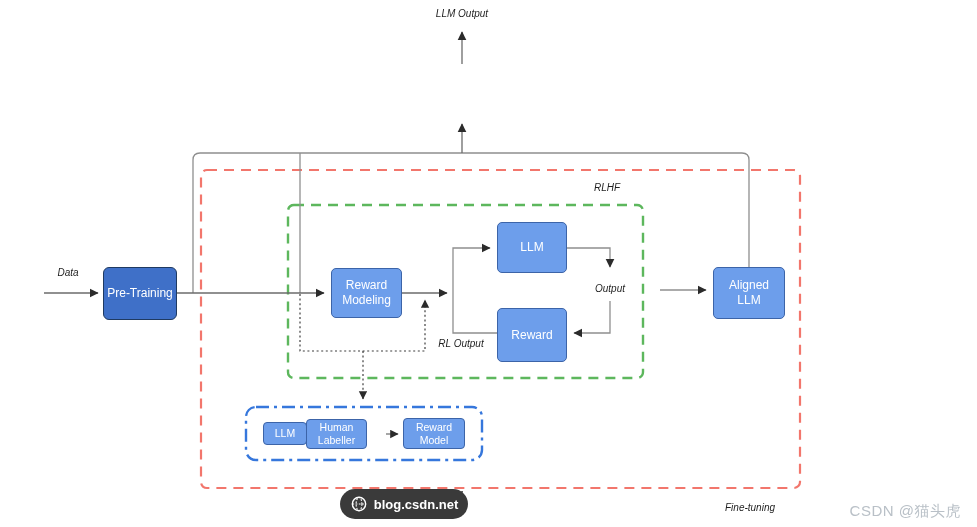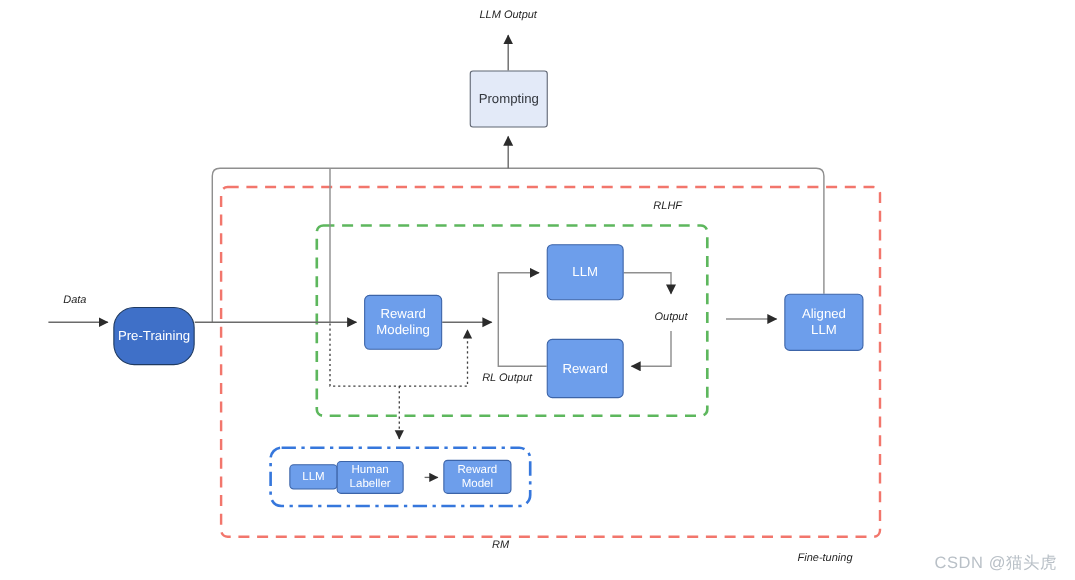--- a/index.html
+++ b/index.html
@@ -12,21 +12,21 @@
     position:absolute;z-index:3;display:flex;align-items:center;justify-content:center;
     text-align:center;border-radius:5px;box-sizing:border-box;
     white-space:pre-line;line-height:1.25;font-size:12px;color:#ffffff;
     border:1px solid var(--node_border);background:var(--node_fill);
   }
   .node.small{font-size:10.5px;border-radius:4px;line-height:1.2;}
   .node.prompting{
     background:var(--prompt_fill);border:1px solid var(--prompt_border);
     color:#33373e;border-radius:3px;
   }
-  .node.pretrain{background:var(--pretrain_fill);border-color:var(--pretrain_border);border-radius:19px;margin-top:12px;}
+  .node.pretrain{background:var(--pretrain_fill);border-color:var(--pretrain_border);border-radius:6px;}
   .node.instruct{background:var(--instruct_fill);border-color:var(--instruct_border);border-radius:7px;}
   .lbl{
     position:absolute;z-index:4;font-size:10px;color:var(--text);
     text-align:center;white-space:nowrap;font-style:italic;
   }
   #csdn-badge{
     position:absolute;z-index:5;left:340px;top:489px;width:128px;height:30px;
     background:var(--badge_bg);border-radius:15px;display:flex;align-items:center;
     justify-content:center;gap:6px;color:#ffffff;font-size:13px;font-weight:bold;
   }
@@ -65,21 +65,20 @@
     <path d="M610 301 L610 333 L574 333" fill="none" style="stroke:var(--line)" stroke-width="1.3" marker-end="url(#arr)"></path>
     <path d="M660 290 L706 290" fill="none" style="stroke:var(--line)" stroke-width="1.3" marker-end="url(#arr)"></path>
 
     <path d="M300 294 L300 351 L425 351 L425 300" fill="none" style="stroke:var(--dotted)" stroke-width="1.2" stroke-dasharray="2 2.6" marker-end="url(#arr)"></path>
     <path d="M363 351 L363 399" fill="none" style="stroke:var(--dotted)" stroke-width="1.2" stroke-dasharray="2 2.6" marker-end="url(#arr)"></path>
 
     <path d="M307 434 L319 434" fill="none" style="stroke:var(--flow)" stroke-width="1.2" marker-end="url(#arr)"></path>
     <path d="M386 434 L398 434" fill="none" style="stroke:var(--flow)" stroke-width="1.2" marker-end="url(#arr)"></path>
   </svg>
 
-  <div class="node prompting" style="left:427px;top:64px;width:71px;height:52px;">Prompting</div>
   <div class="node pretrain" style="left:103px;top:267px;width:74px;height:53px;">Pre-Training</div>
   <div class="node" style="left:331px;top:268px;width:71px;height:50px;">Reward
 Modeling</div>
   <div class="node" style="left:497px;top:222px;width:70px;height:51px;">LLM</div>
   <div class="node" style="left:497px;top:308px;width:70px;height:54px;">Reward</div>
   <div class="node" style="left:713px;top:267px;width:72px;height:52px;">Aligned
 LLM</div>
 
   <div class="node small" style="left:263px;top:422px;width:44px;height:23px;">LLM</div>
   <div class="node small" style="left:306px;top:419px;width:61px;height:30px;">Human
@@ -88,15 +87,23 @@
 Model</div>
 
   <div class="lbl" style="left:412px;top:8px;width:100px;">LLM Output</div>
   <div class="lbl" style="left:48px;top:267px;width:40px;">Data</div>
   <div class="lbl" style="left:584px;top:283px;width:52px;">Output</div>
   <div class="lbl" style="left:429px;top:338px;width:64px;">RL Output</div>
   <div class="lbl" style="left:585px;top:182px;width:44px;">RLHF</div>
   <div class="lbl" style="left:440px;top:490px;width:30px;">RM</div>
   <div class="lbl" style="left:712px;top:502px;width:76px;">Fine-tuning</div>
 
+  <div id="csdn-badge">
+    <svg width="18" height="18" viewBox="0 0 20 20">
+      <circle cx="10" cy="10" r="7.4" fill="none" stroke="#ffffff" stroke-width="1.6"></circle>
+      <ellipse cx="10" cy="10" rx="3.2" ry="7.4" fill="none" stroke="#ffffff" stroke-width="1.2" stroke-dasharray="2 1.6"></ellipse>
+      <line x1="2.6" y1="10" x2="17.4" y2="10" stroke="#ffffff" stroke-width="1.2" stroke-dasharray="2 1.6"></line>
+    </svg>
+    <span>blog.csdn.net</span>
+  </div>
   <div id="watermark-credit">CSDN @猫头虎</div>
 
 </div>
 
 </body></html>

